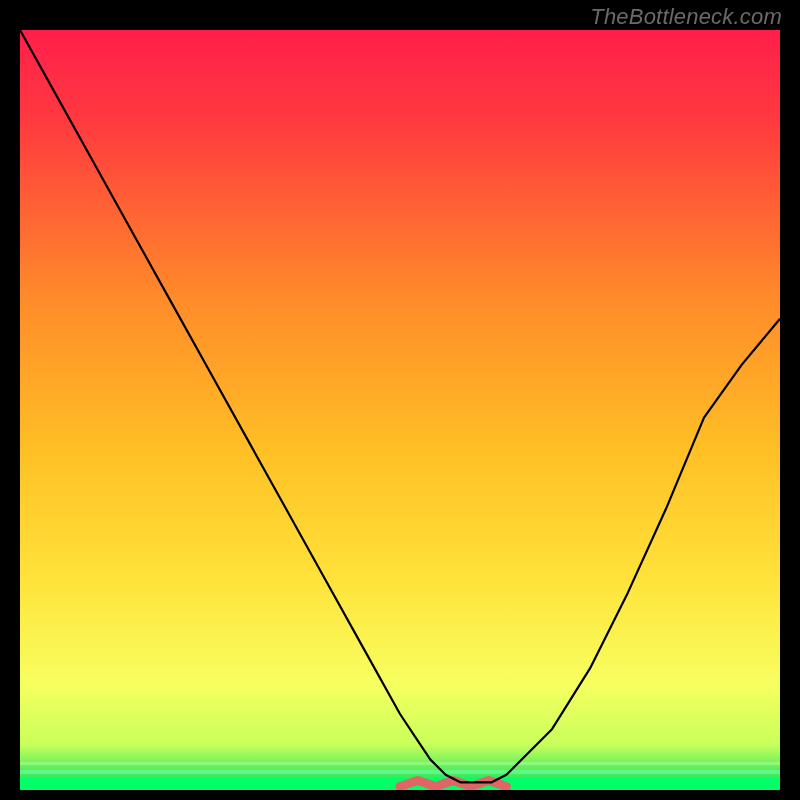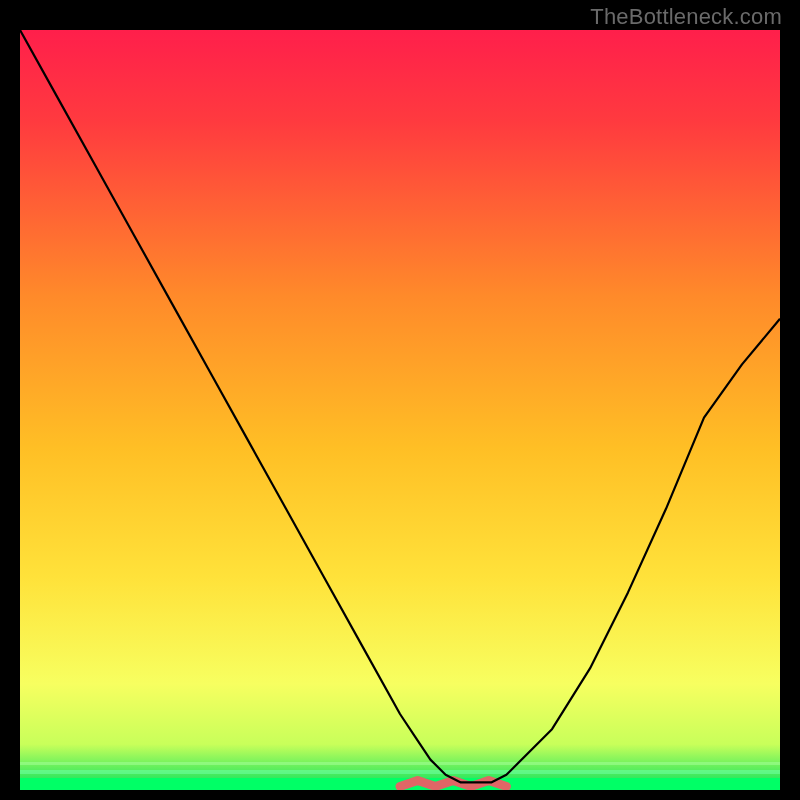--- a/index.html
+++ b/index.html
@@ -9,20 +9,21 @@
     height: 800px;
     background: #000;
     overflow: hidden;
     font-family: Arial, Helvetica, sans-serif;
   }
   .outer {
     position: relative;
     width: 800px;
     height: 717px;
     background: #000;
+    font-style: italic;
   }
   .plot {
     position: absolute;
     left: 20px;
     top: 30px;
     width: 760px;
     height: 760px;
     overflow: hidden;
   }
   .watermark {

